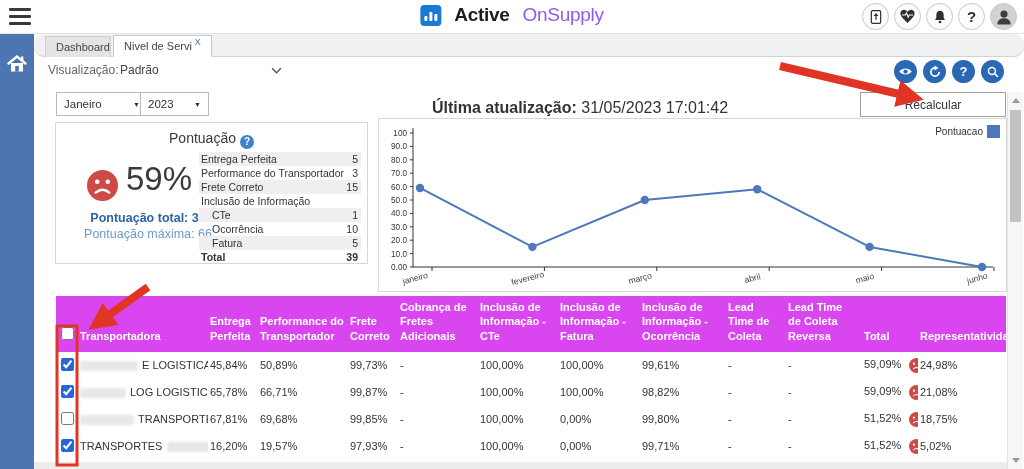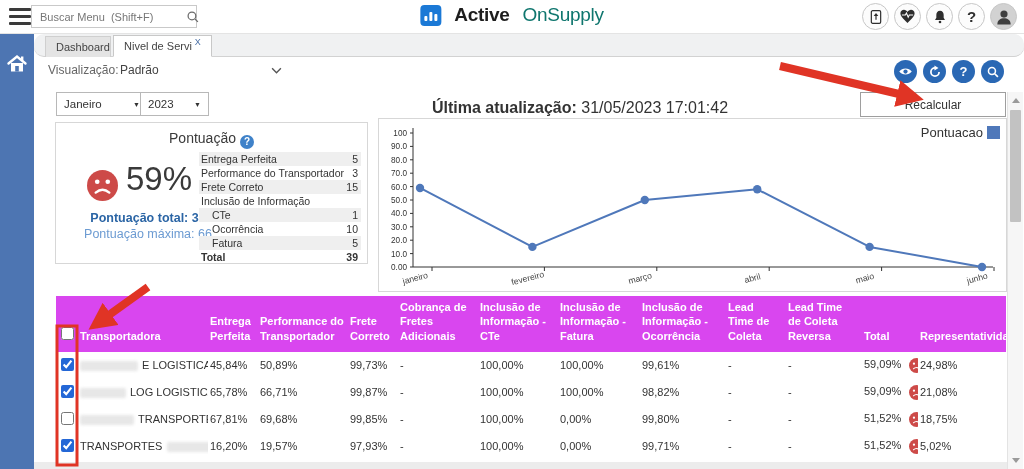--- a/index.html
+++ b/index.html
@@ -13,21 +13,21 @@
   #hamburger span { display:block; height:3px; background:#3a3a3a; border-radius:1px; margin-bottom:4px; }
   #search-wrap { position:absolute; left:31px; top:5px; width:166px; height:23px; border:1px solid #c9c9c9; background:#fff; display:flex; align-items:center; }
   #search-wrap input { flex:1; border:none; outline:none; font-size:11px; color:#555; padding:0 4px 0 8px; font-family:"Liberation Sans",sans-serif; background:transparent; }
   #search-wrap input::placeholder { color:#777; }
   .mag-icon { width:14px; height:14px; margin-right:6px; flex:none; }
   #logo { position:absolute; left:50%; top:4px; transform:translateX(-50%); display:flex; align-items:flex-end; gap:13px; }
   #logo .logo-sq { width:21px; height:21px; background:#1b79d6; border-radius:4px; display:flex; align-items:flex-end; justify-content:center; gap:2px; padding-bottom:5px; }
   #logo .logo-sq i { display:block; width:3px; background:#fff; border-radius:1px; }
   #logo .b1{height:5px;} #logo .b2{height:9px;} #logo .b3{height:7px;}
   #logo .t-active { font-size:19px; font-weight:bold; color:#1d1d1d; letter-spacing:-0.3px; }
-  #logo .t-onsupply { font-size:19px; color:#0f766e; letter-spacing:-0.3px; }
+  #logo .t-onsupply { font-size:19px; color:#8b5cf6; letter-spacing:-0.3px; }
   #topbar-icons { position:absolute; right:7px; top:3px; display:flex; gap:5px; }
   .tb-circle { width:27px; height:27px; border-radius:50%; border:1px solid #c7c7c7; background:#fcfcfc; display:flex; align-items:center; justify-content:center; cursor:pointer; }
   .tb-circle.avatar { background:#d2d2d2; }
 
   
   #sidebar { position:absolute; left:0; top:34px; width:34px; height:435px; background:#4d75b2; z-index:4; }
   #home-btn { position:absolute; left:5px; top:18px; width:24px; height:24px; cursor:pointer; }
 
   
   #tabstrip { position:absolute; left:34px; top:34px; width:990px; height:23px; background:#f0f1f2; border-bottom:1px solid #d2d2d2;border-radius:10px; }
@@ -64,21 +64,21 @@
   #score-totals .t2 { font-size:12.5px; color:#6c9bd2; }
   #mini-table { position:absolute; left:143px; top:29px; width:162px; font-size:10.5px; color:#333; }
   #mini-table .mrow { display:flex; justify-content:space-between; height:14px; align-items:center; padding:0 3px 0 2px; }
   #mini-table .mrow.stripe { background:#efefef; }
   #mini-table .mrow.indent .ml { padding-left:11px; }
   #mini-table .mrow.bold { font-weight:bold; }
 
   
   #chart-panel { position:absolute; left:378px; top:118px; width:629px; height:174px; border:1px solid #d7d7d7; background:#fff; }
   #chart-legend { position:absolute; right:6px; top:6px; display:flex; align-items:center; gap:4px; }
-  #chart-legend .lg-label { font-size:13px; color:#333;margin-left:25px; }
+  #chart-legend .lg-label { font-size:10px; color:#333;margin-left:25px; }
   #chart-legend .lg-sq { width:13px; height:13px; background:#4f78ba; }
   #line-chart-svg { position:absolute; left:0; top:0; }
 
   
   #grid { position:absolute; left:56px; top:296px; width:950px; border-collapse:collapse; table-layout:fixed; }
   #grid thead th { background:#d946ef; color:#fff; font-size:11px; font-weight:bold; text-align:left; vertical-align:bottom; padding:4px 4px 9px 2px; line-height:1.3; }
   #grid thead th.cb { padding:0 0 9px 5px; }
   #grid tbody td { font-size:11px; color:#333; padding:6px 4px 6px 2px; height:26px; background:#fff; white-space:nowrap; overflow:hidden; }
   #grid tbody td.cb { padding-left:5px; }
   #grid input[type=checkbox] { width:13px; height:13px; accent-color:#2467d6; cursor:pointer; }
@@ -101,27 +101,20 @@
 <body>
 
 <div id="app">
 
   <div id="topbar">
     <div id="hamburger">
         <span></span>
         <span></span>
         <span></span>
       </div>
-    <div id="search-wrap">
-      <input id="search-input" value="" placeholder="Buscar Menu  (Shift+F)" style="">
-      <svg class="mag-icon" viewBox="0 0 20 20">
-          <circle cx="8.5" cy="8.5" r="5.5" fill="none" stroke="#6b6b6b" stroke-width="1.8"></circle>
-          <line x1="12.8" y1="12.8" x2="17" y2="17" stroke="#6b6b6b" stroke-width="1.8"></line>
-        </svg>
-    </div>
     <div id="logo">
       <span class="logo-sq">
           <i class="b1"></i>
           <i class="b2"></i>
           <i class="b3"></i>
         </span>
       <span class="t-active">Active</span>
       <span class="t-onsupply">OnSupply</span>
     </div>
     <div id="topbar-icons">

